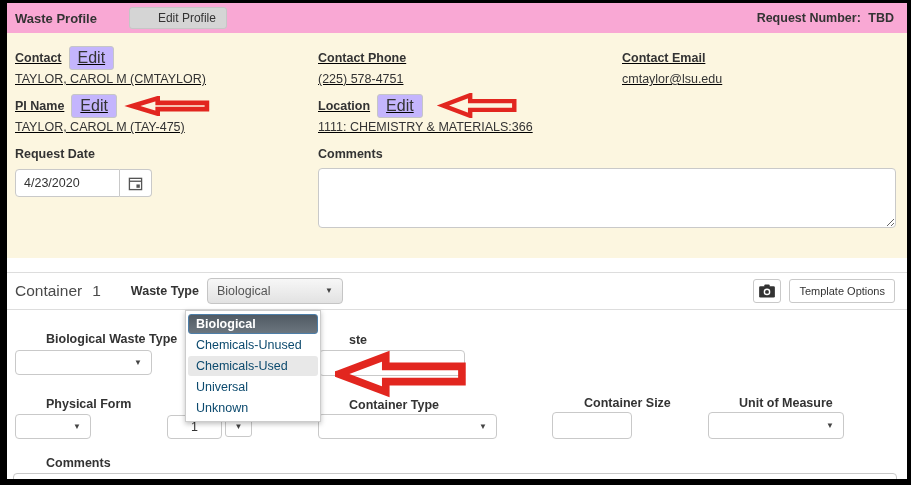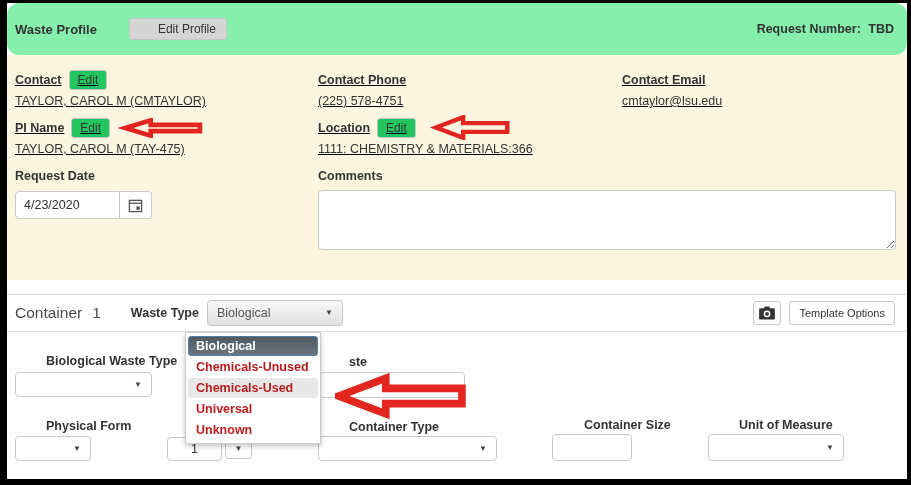--- a/index.html
+++ b/index.html
@@ -4,41 +4,41 @@
 <style>
   * { margin:0; padding:0; box-sizing:border-box; }
   body { font-family:"Liberation Sans", sans-serif; background:#fff; }
   .page {
     width:911px; height:485px;
     border-style:solid; border-color:#000;
     border-width:3px 4px 6px 7px;
     background:#fff; overflow:hidden; position:relative;
   }
   
-  .topbar { height:52px; display:flex; align-items:center; padding:0 13px 0 8px; background:#86efac;border-radius:12px; }
+  .topbar { height:30px; display:flex; align-items:center; padding:0 13px 0 8px; background:#f9a8d4; }
   .topbar-title { font-size:13px; font-weight:700; color:#333; }
   .btn-gray {
     background:#d5d5d5; border:1px solid #c6c6c6; border-radius:3px;
     font-size:12px; color:#333; padding:3px 10px; cursor:pointer;
     font-family:"Liberation Sans", sans-serif;
   }
   .edit-profile { margin-left:32px;padding-left:28px; }
   .req-num { margin-left:auto; font-size:12.5px; color:#333; font-weight:700; }
   .req-num .val { font-weight:700; margin-left:4px; }
   
   .profile-panel { height:225px; background:#fcf6e0; padding:15px 12px 0 8px; }
   .prow { display:grid; grid-template-columns:303px 304px 1fr; }
   .prow3 { display:grid; grid-template-columns:303px 1fr; }
   .fcell { height:48px;text-decoration:underline; }
   .lblrow { display:flex; align-items:center; gap:7px; height:19px; }
   .plabel { font-size:12.5px; font-weight:700; color:#333; white-space:nowrap; }
   .pvalue { font-size:12.5px; color:#333; margin-top:5px; white-space:nowrap; }
   .btn-edit {
-    background:#22c55e; border:1px solid #c6c6c6; border-radius:3px;
-    font-size:12px; color:#333; padding:2px 8px; cursor:pointer;
+    background:#c4b5fd; border:1px solid #c6c6c6; border-radius:3px;
+    font-size:16px; color:#333; padding:2px 8px; cursor:pointer;
     font-family:"Liberation Sans", sans-serif;
   }
   .datepicker { display:inline-flex; margin-top:6px; align-items:flex-start; }
   .date-input {
     width:105px; height:28px; border:1px solid #c9c9c9; border-radius:4px 0 0 4px;
     padding:0 8px; font-size:12.5px; color:#333; background:#fff;
     font-family:"Liberation Sans", sans-serif;
   }
   .cal-btn {
     width:32px; height:28px; border:1px solid #c9c9c9; border-left:none;
@@ -88,21 +88,21 @@
   }
   .spin-btn {
     position:absolute; background:#fff; border:1px solid #c9c9c9; border-radius:3px;
     display:flex; align-items:center; justify-content:center; cursor:pointer;
   }
   
   .ddlist {
     position:absolute; left:178px; top:0; width:136px; z-index:20;
     background:#fff; border:1px solid #ccc; box-shadow:0 2px 5px rgba(0,0,0,.25); padding:2px;
   }
-  .dditem { font-size:12.5px; color:#b91c1c; padding:3px 8px; cursor:pointer; border-radius:3px; margin:1px 0;font-weight:bold; }
+  .dditem { font-size:12.5px; color:#0c4a6e; padding:3px 8px; cursor:pointer; border-radius:3px; margin:1px 0; }
   .dditem.selected {
     background:linear-gradient(#505a63,#6b757e); border:1px solid #4d7ea8;
     color:#fff; font-weight:700; padding:2px 7px;
   }
   .dditem.hovered { background:#e8e8e8; }
   .arrow-abs { position:absolute; z-index:30; }
   .bottom-comments {
     position:absolute; left:6px; top:163px; width:884px; height:40px;
     border:1px solid #c9c9c9; border-radius:4px; background:#fff; resize:both;
     font-family:"Liberation Sans", sans-serif; font-size:12.5px; padding:4px 6px;

